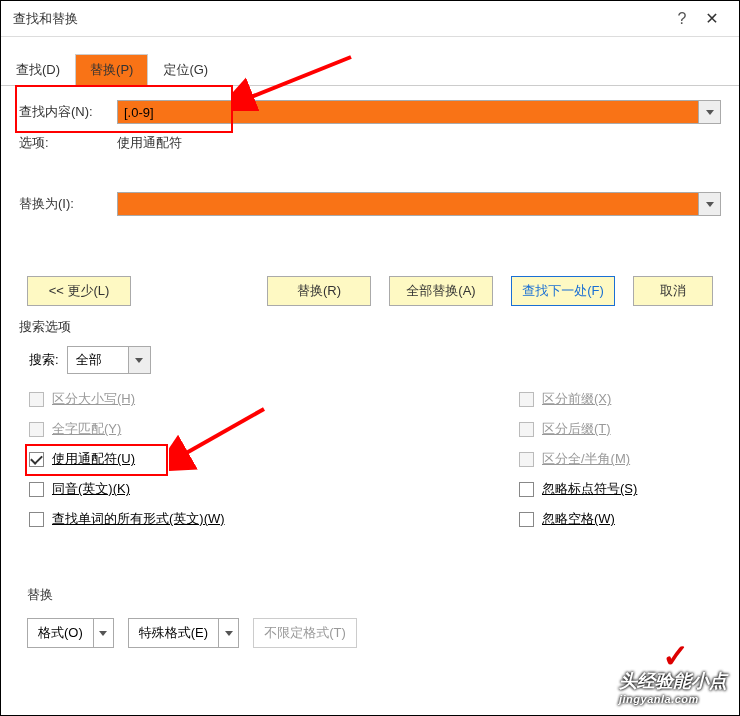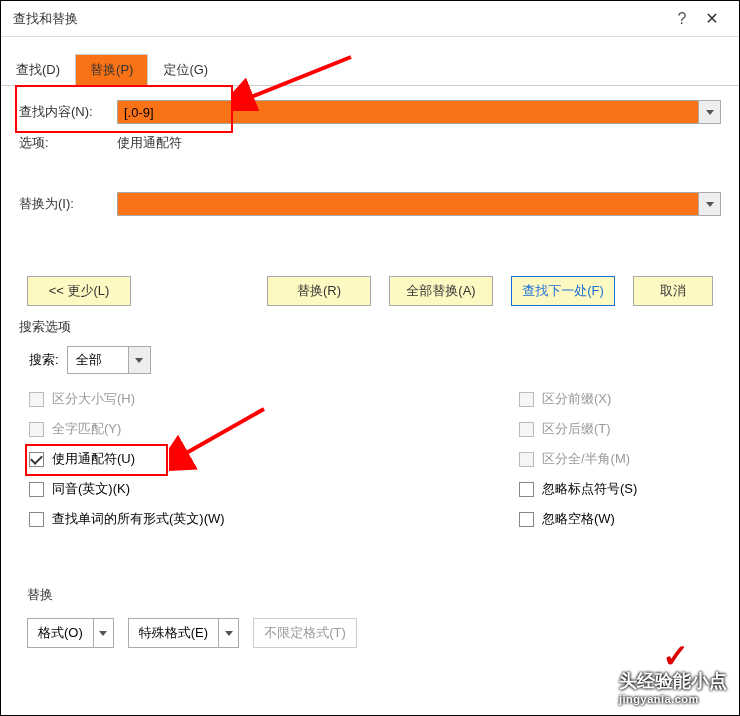--- a/index.html
+++ b/index.html
@@ -149,20 +149,21 @@
       margin-top: 4px;
     }
     .col-left { width: 490px; }
     .col-right { flex: 1; }
     .check {
       display: flex;
       align-items: center;
       gap: 8px;
       height: 30px;
       font-size: 13px;
+      text-decoration: underline;
     }
     .check.disabled { color: #999; }
     .checkbox {
       width: 15px; height: 15px;
       border: 1px solid #888;
       background: #fff;
       position: relative;
       flex-shrink: 0;
     }
     .checkbox.disabled { border-color: #bbb; background: #f5f5f5; }
@@ -204,20 +205,21 @@
     .dropbtn.disabled span { color: #999; }
     
     .watermark {
       position: absolute;
       right: 12px;
       bottom: 10px;
       font-size: 18px;
       font-weight: bold;
       color: #fff;
       text-shadow: 0 0 3px #000, 0 0 3px #000;
+      font-style: italic;
     }
     .watermark .sub {
       font-size: 11px;
       display: block;
       letter-spacing: 0.5px;
     }
     .check-mark {
       position: absolute;
       right: 50px;
       bottom: 40px;

